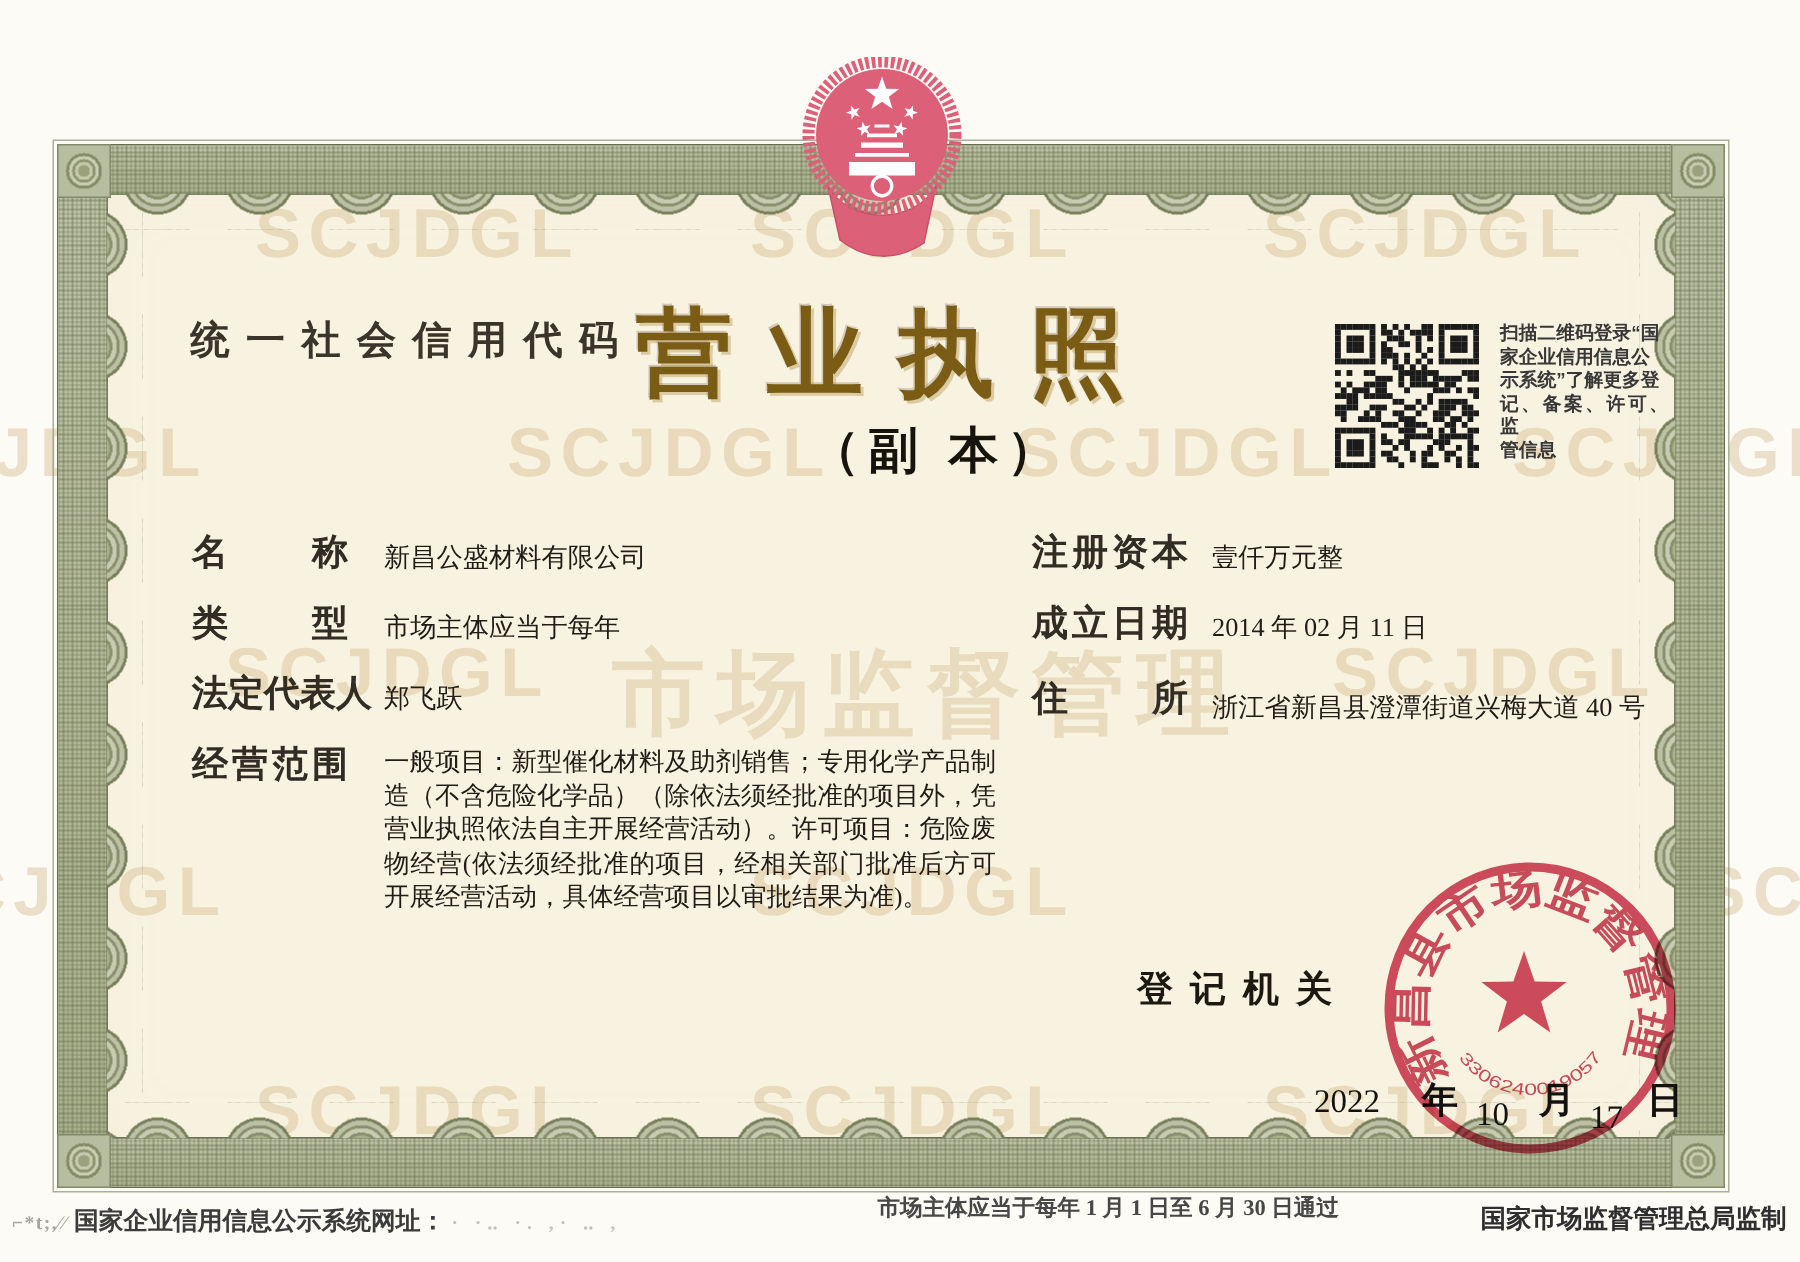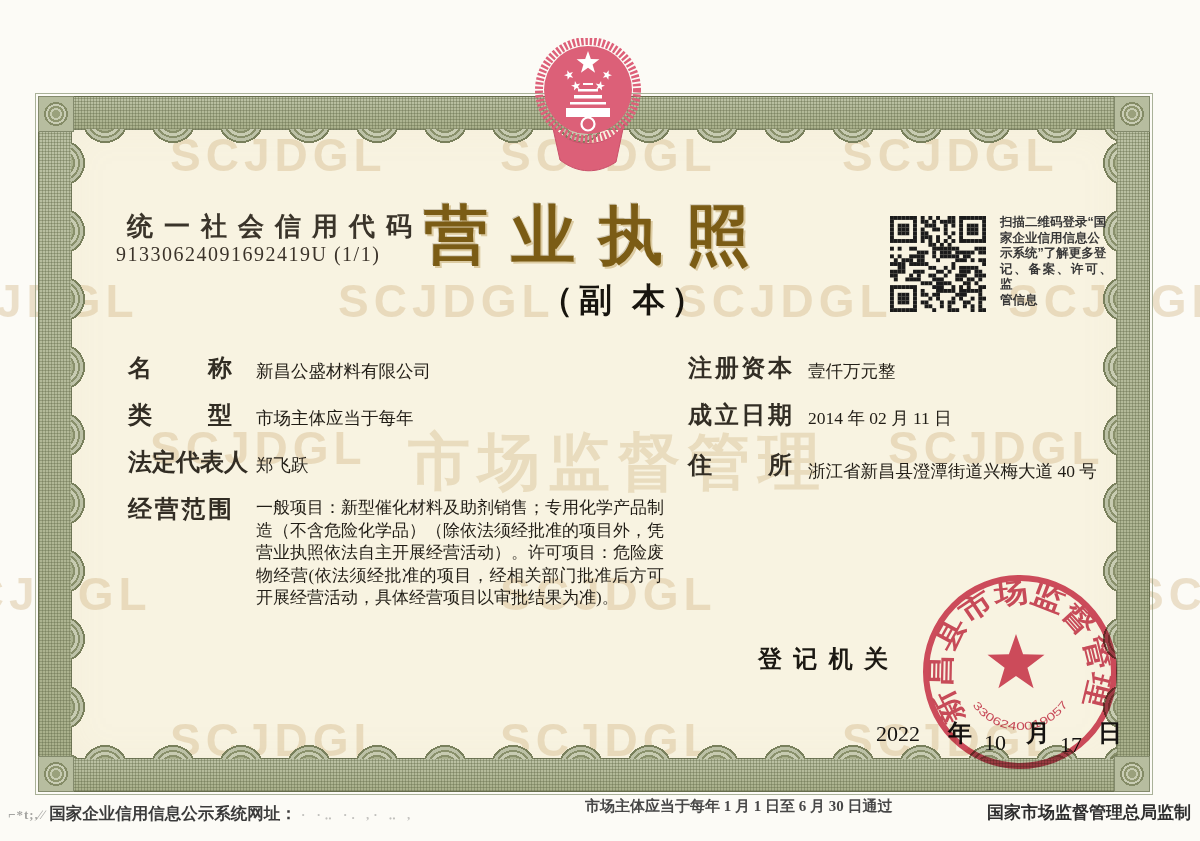--- a/index.html
+++ b/index.html
@@ -137,21 +137,20 @@
       <rect x="44" y="57" width="28" height="3.5"></rect>
       <rect x="48" y="51" width="20" height="2.5"></rect>
       <rect x="53" y="45" width="10" height="2"></rect>
       <circle cx="58" cy="86" r="6.5" fill="none" stroke="#fff" stroke-width="2.2"></circle>
     </g>
   </svg>
 
   <div class="content">
 
     <div class="abs credit-label">统一社会信用代码</div>
-    <div class="abs credit-code">91330624091692419U  (1/1)</div>
     <div class="abs doc-title spread">
         <span>营</span>
         <span>业</span>
         <span>执</span>
         <span>照</span>
       </div>
     <div class="abs doc-subtitle">（副 本）</div>
 
     <div class="abs qr-box" id="qr-box"><svg width="96" height="96" viewBox="0 0 96 96">
           <rect x="0.00" y="0.00" width="3.9" height="3.9" fill="#1b1b1b"></rect>

